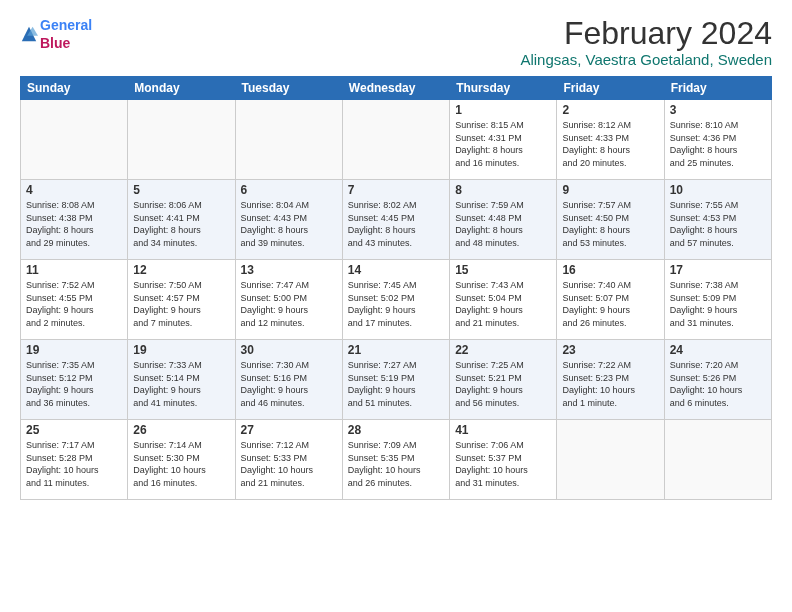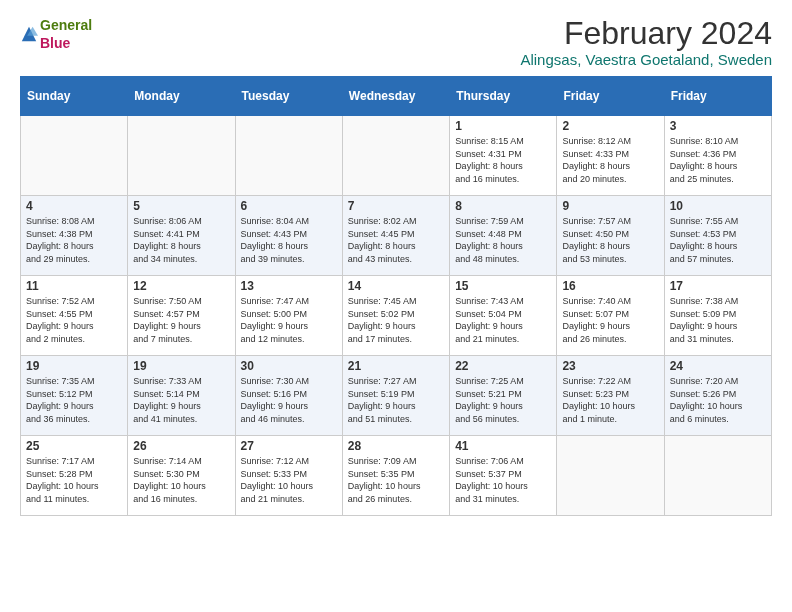--- a/index.html
+++ b/index.html
@@ -22,21 +22,21 @@
       margin-bottom: 8px;
     }
     .logo {
       display: flex;
       align-items: center;
       gap: 2px;
     }
     .logo-text-general {
       font-size: 14px;
       font-weight: bold;
-      color: #4d7c0f;
+      color: #3b82f6;
     }
     .logo-text-blue {
       font-size: 14px;
       font-weight: bold;
       color: #be185d;
     }
     .logo-icon {
       width: 18px;
       height: 18px;
     }
@@ -54,21 +54,21 @@
       color: #0f766e;
     }
     .calendar {
       width: 100%;
       border-collapse: collapse;
     }
     .calendar th {
       background-color: #2a6db5;
       color: #fff;
       text-align: left;
-      padding: 12px 6px;
+      padding: 4px 6px;
       font-size: 12px;
       font-weight: bold;
       border: 1px solid #2a6db5;
     }
     .calendar td {
       border: 1px solid #ccc;
       vertical-align: top;
       padding: 3px 5px;
       width: calc(100% / 7);
       height: 80px;

